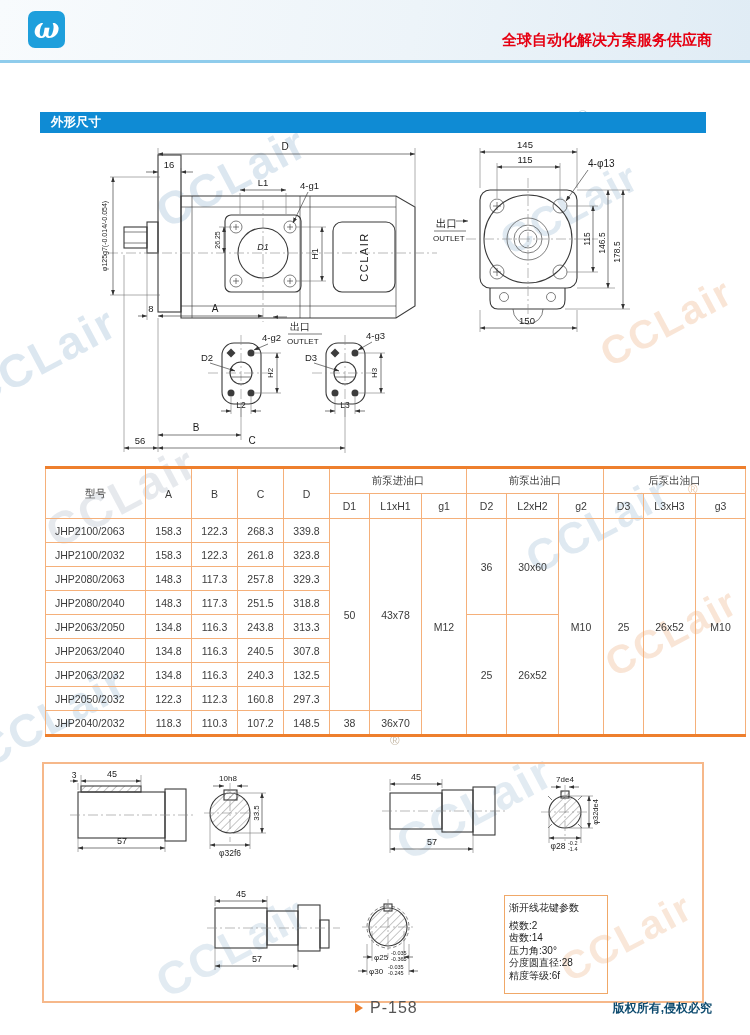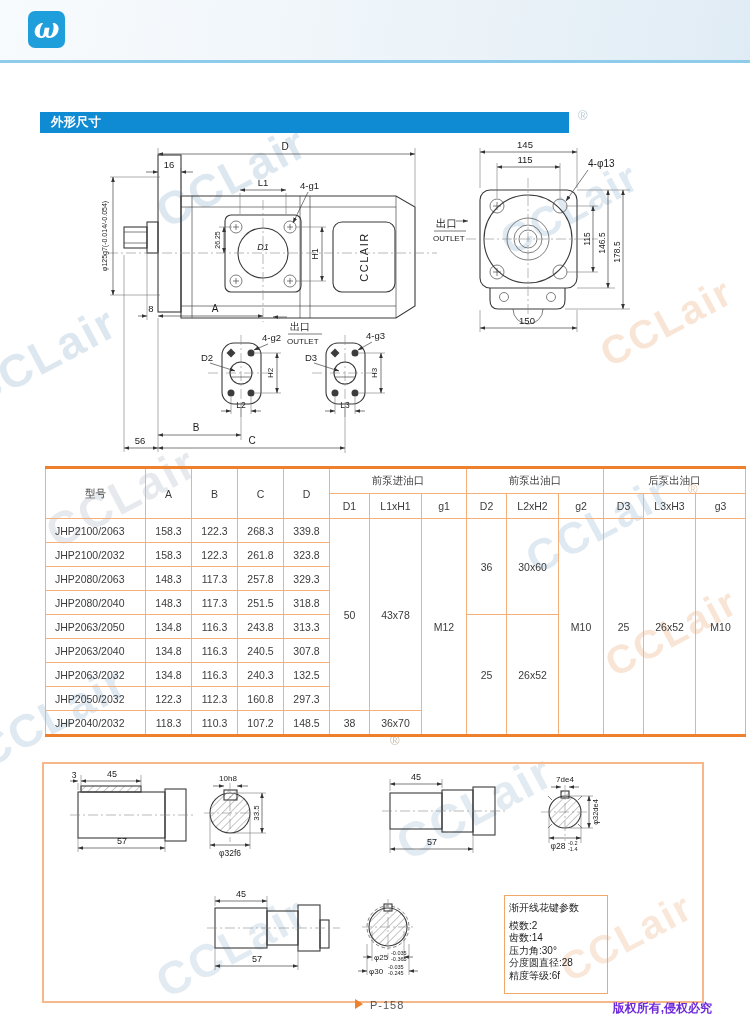--- a/index.html
+++ b/index.html
@@ -13,21 +13,21 @@
        background:linear-gradient(100deg,#f8fbfd 0%,#edf4f9 55%,#e0ecf5 100%);}
   .hdr-line{position:absolute;left:0;top:60px;width:750px;height:3px;background:#8fccec;z-index:1;}
   .logo-box{position:absolute;left:28px;top:11px;width:37px;height:37px;background:#1e9fdc;border-radius:7px;
             display:flex;align-items:center;justify-content:center;}
   .logo-glyph{color:#fff;font-size:27px;font-style:italic;font-weight:bold;font-family:"DejaVu Serif",serif;margin-top:-3px;}
   .logo-text{position:absolute;left:72px;top:13px;font-size:28px;font-weight:bold;color:#1695d3;letter-spacing:0px;}
   .logo-reg{font-size:11px;vertical-align:18px;font-weight:normal;}
   .tagline{position:absolute;right:38px;top:31px;font-size:15px;font-weight:bold;color:#e60012;}
   
   .doc-title{position:absolute;left:0;top:76px;width:750px;text-align:center;font-size:19px;font-weight:bold;color:#111;z-index:1;}
-  .bar{position:absolute;left:40px;width:529px;height:21px;background:#0f8bd4;color:#fff;
+  .bar{position:absolute;left:40px;width:666px;height:21px;background:#0f8bd4;color:#fff;
        font-size:12.5px;font-weight:bold;line-height:21px;padding-left:11px;box-sizing:border-box;z-index:1;}
   
   svg{position:absolute;z-index:1;}
   svg text{font-family:"Liberation Sans","DejaVu Sans",sans-serif;fill:#1b1b1b;}
   .o{fill:none;stroke:#3a3a3a;stroke-width:1.1;}
   .i{fill:none;stroke:#3a3a3a;stroke-width:.65;}
   .cl{fill:none;stroke:#8a8a8a;stroke-width:.6;stroke-dasharray:10 3 2 3;}
   .dm{fill:none;stroke:#444;stroke-width:.7;}
   .xt{fill:none;stroke:#6a6a6a;stroke-width:.55;}
   .ol{stroke:#3a3a3a;stroke-width:1.1;}
@@ -39,24 +39,24 @@
   thead tr th{height:24px;}
   td.model{text-align:left;padding-left:9px;}
   table{border-top:3px solid #ee7f2d;border-bottom:3px solid #ee7f2d;}
   
   .shaft-box{position:absolute;left:42px;top:762px;width:662px;height:241px;border:2px solid #f6b88a;
              box-sizing:border-box;z-index:1;background:transparent;}
   .spline-box{position:absolute;left:504px;top:895px;width:104px;height:99px;border:1.5px solid #f0a868;
               box-sizing:border-box;padding:6px 0 0 4px;font-size:10px;line-height:12.6px;color:#222;z-index:2;background:transparent;}
   .spline-title{margin-bottom:5px;}
   
-  .pageno{position:absolute;left:355px;top:999px;font-size:11px;color:#555;letter-spacing:1px;z-index:1;}
+  .pageno{position:absolute;left:355px;top:999px;font-size:16px;color:#555;letter-spacing:1px;z-index:1;}
   .tri{display:inline-block;width:0;height:0;border-left:8px solid #ee7f2d;border-top:5px solid transparent;
        border-bottom:5px solid transparent;margin-right:7px;}
-  .copyright{position:absolute;right:38px;top:1000px;font-size:12px;font-weight:bold;color:#6d28d9;z-index:1;}
+  .copyright{position:absolute;right:38px;top:1000px;font-size:12px;font-weight:bold;color:#0c4a6e;z-index:1;}
 </style>
 </head>
 <body>
 
 <div class="page">
 
   <div class="wm" style="left:150px;top:150px;font-size:46px;color:rgba(140,175,205,.30)"><span>CCLair</span></div>
   <div class="wm" style="left:495px;top:185px;font-size:42px;color:rgba(140,175,205,.28)"><span>CCLair</span></div>
   <div class="wm" style="left:-40px;top:330px;font-size:46px;color:rgba(140,175,205,.30)"><span>CCLair</span></div>
   <div class="wm" style="left:595px;top:300px;font-size:40px;color:rgba(235,170,120,.30)"><span>CCLair</span></div>
@@ -68,20 +68,21 @@
   <div class="wm" style="left:150px;top:920px;font-size:46px;color:rgba(140,175,205,.25)"><span>CCLair</span></div>
   <div class="wm" style="left:555px;top:915px;font-size:40px;color:rgba(235,170,120,.28)"><span>CCLair</span></div>
   <div class="rm" style="left:578px;top:108px;color:#b9cdd8">®</div>
   <div class="rm" style="left:390px;top:733px;color:#c8bcab">®</div>
   <div class="rm" style="left:688px;top:482px;color:#e8c9ae">®</div>
 
   <div class="hdr">
     <div class="logo-box">
       <span class="logo-glyph">ω</span>
     </div>
+    <div class="tagline">全球自动化解决方案服务供应商</div>
   </div>
   <div class="hdr-line"></div>
 
 
   <div class="bar" style="top:112px">外形尺寸</div>
 
   <svg style="left:0;top:135px" width="750" height="330" viewBox="0 135 750 330">
     <defs>
       <marker id="ar" viewBox="0 0 10 10" refX="9.5" refY="5" markerWidth="8" markerHeight="8" orient="auto-start-reverse">
         <path d="M0,1.5 L10,5 L0,8.5 Z" fill="#333"></path>

